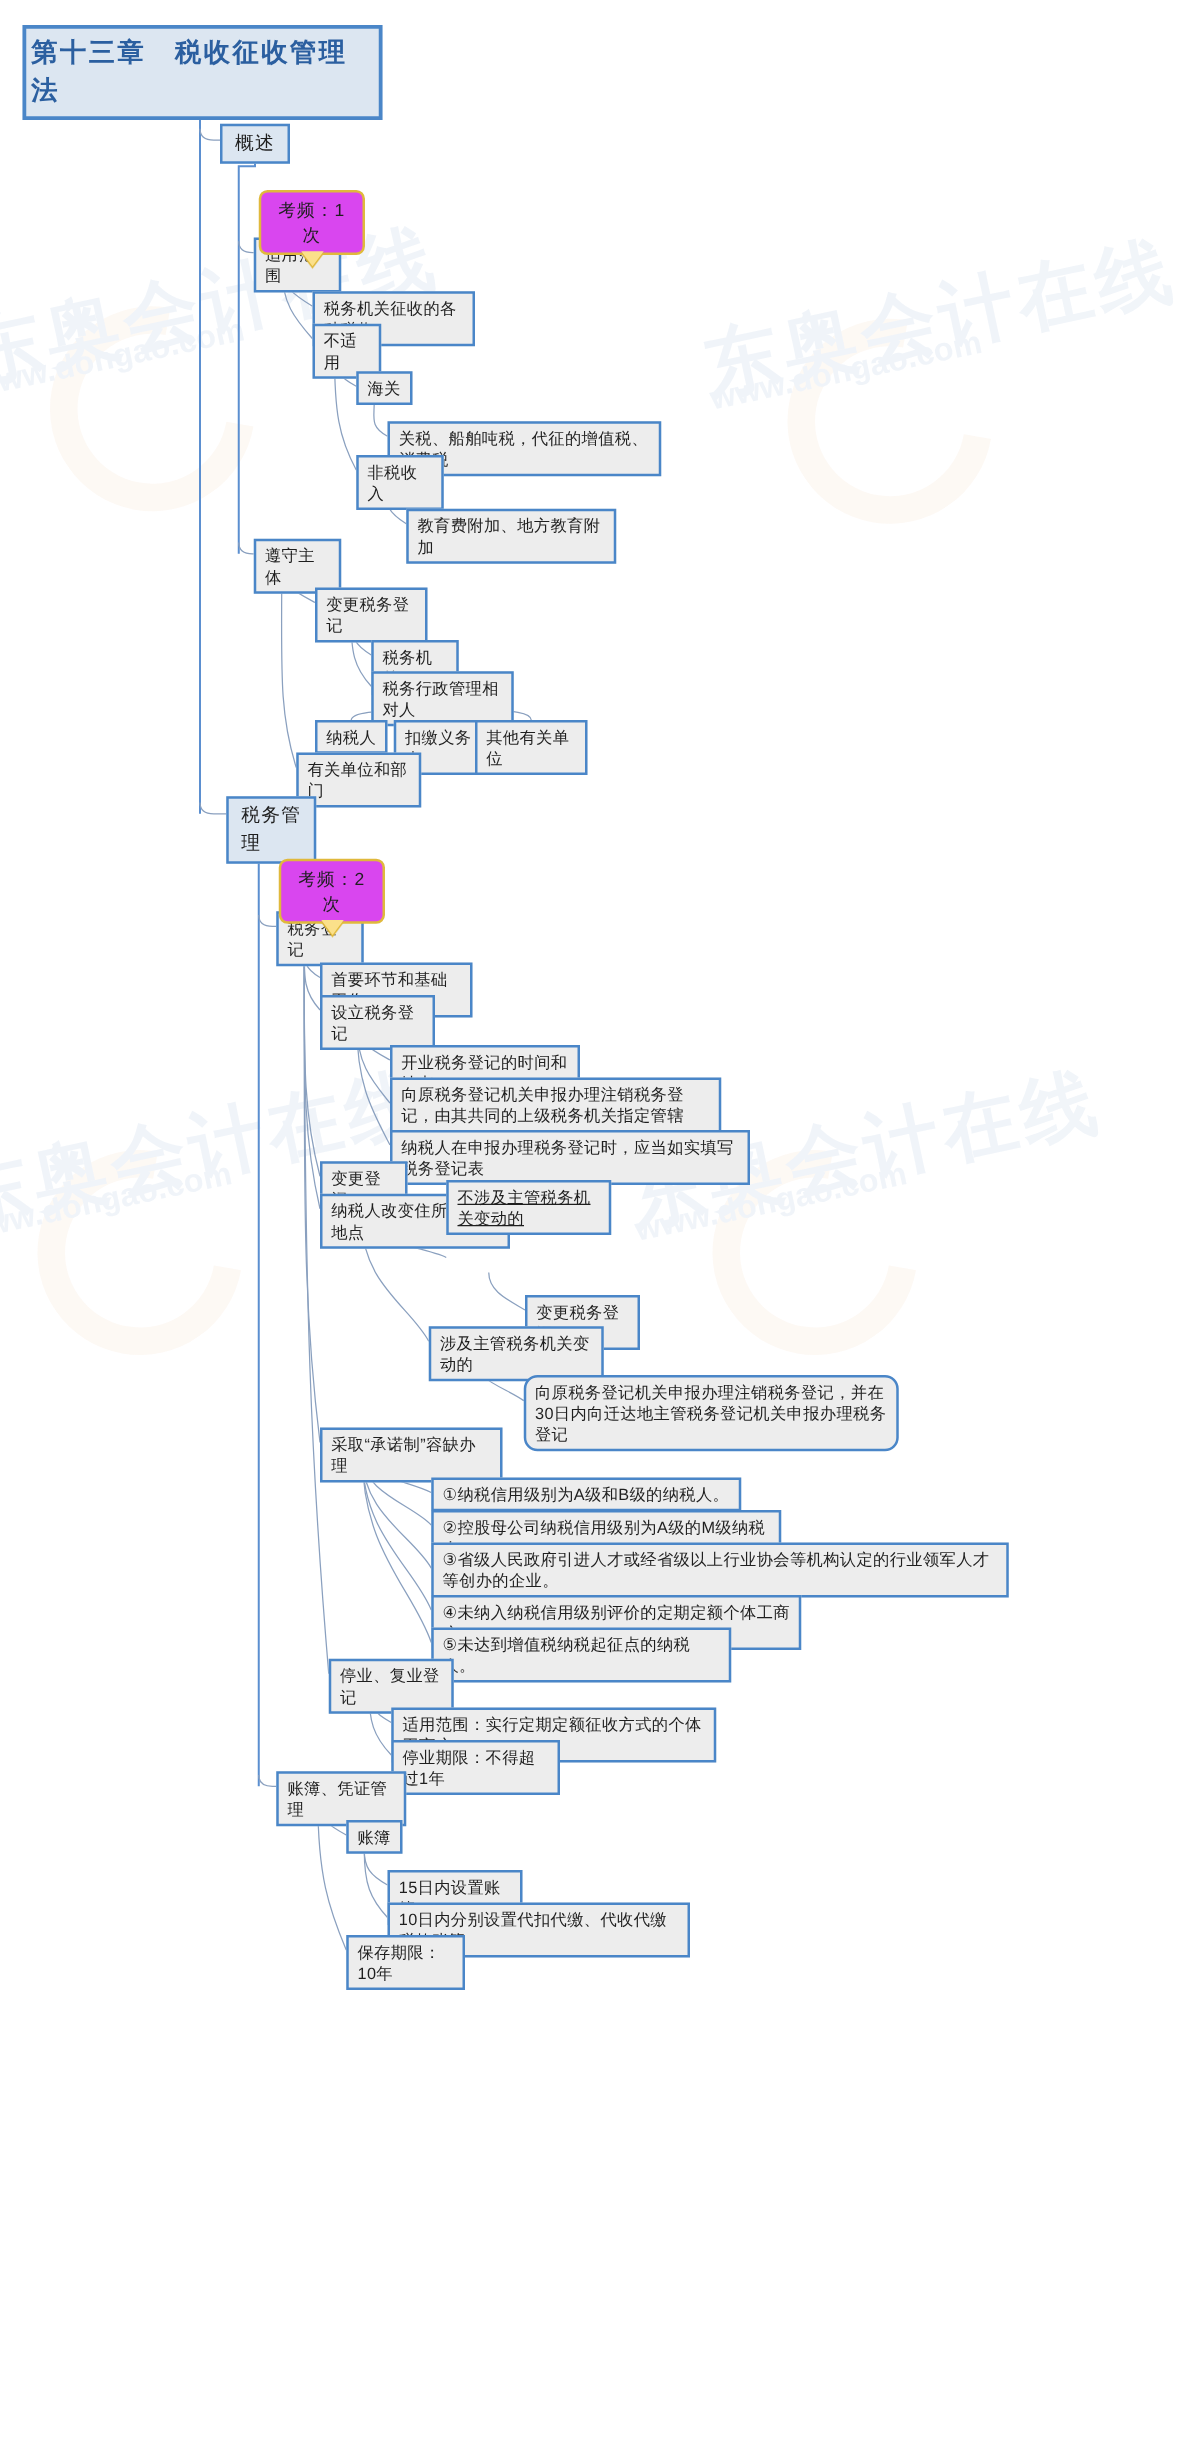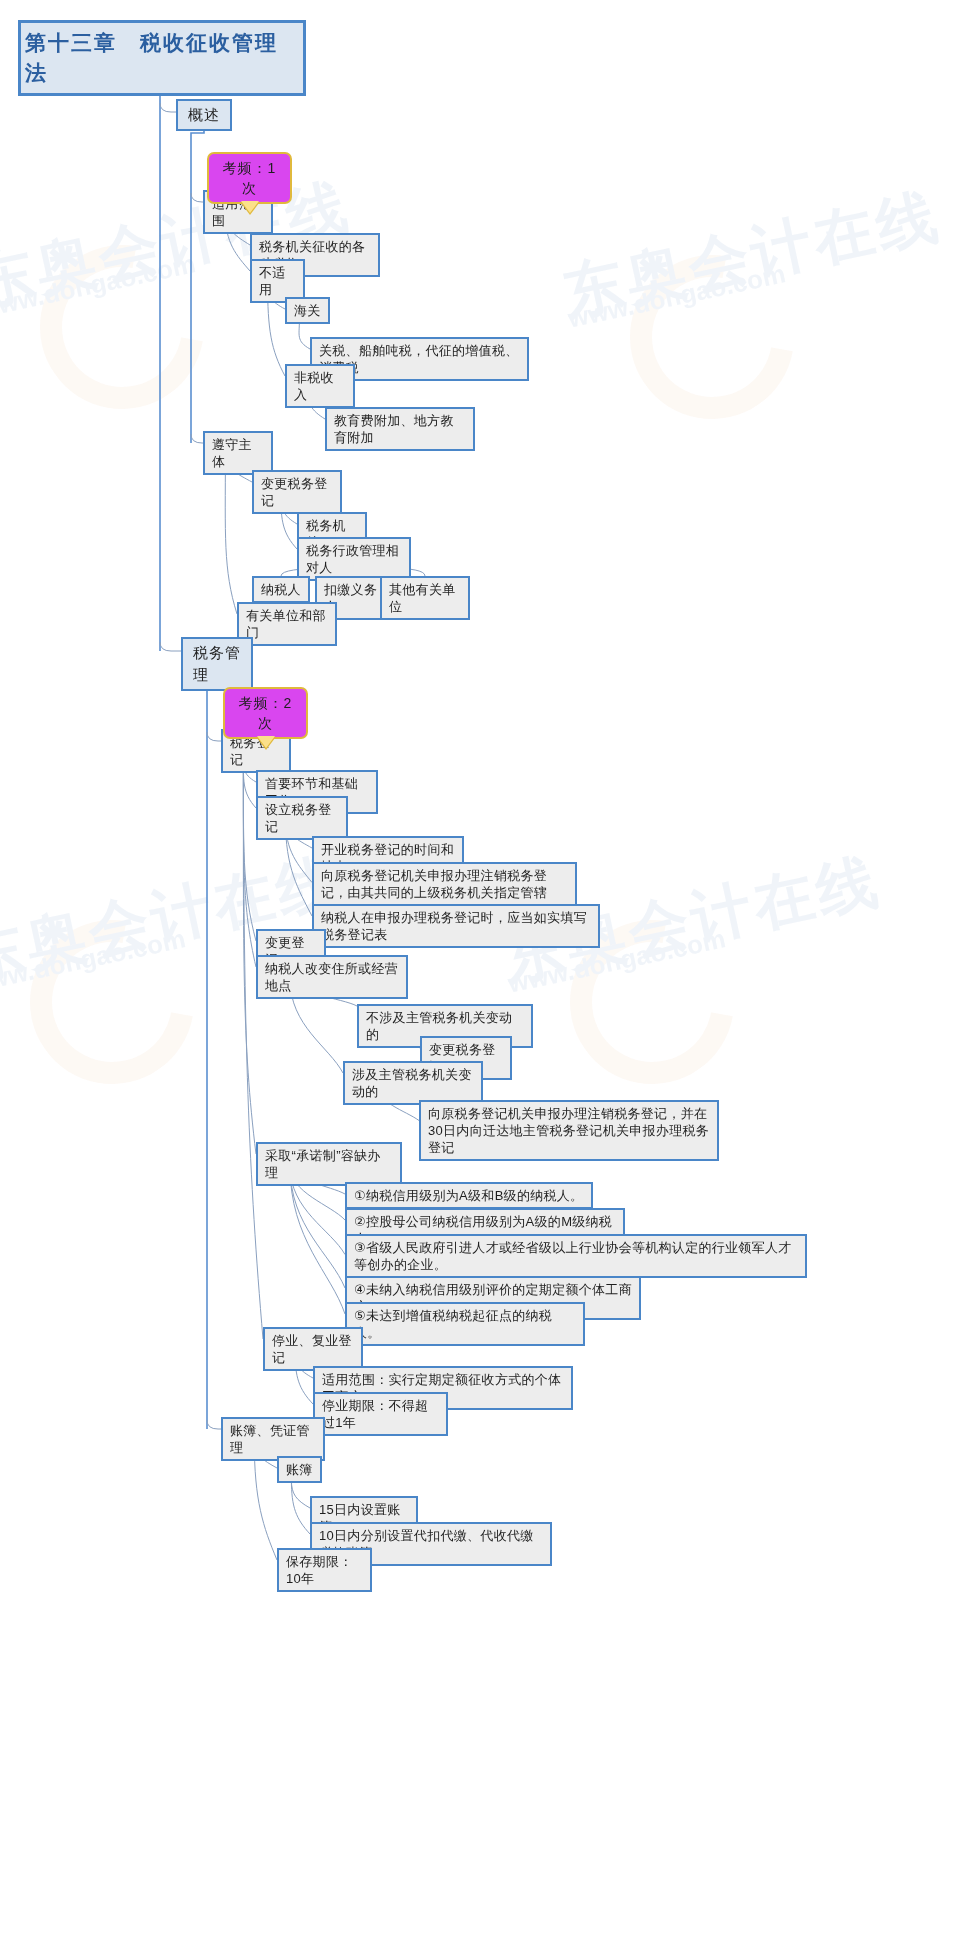--- a/index.html
+++ b/index.html
@@ -172,42 +172,42 @@
 
   <div id="nodes">
       <div class="node root" style="left: 18px; top: 20px; width: 288px; min-height: 44px;">第十三章　税收征收管理法</div>
       <div class="node lvl1" style="left: 176px; top: 99px; width: 56px; min-height: 26px;">概述</div>
       <div class="node" style="left: 203px; top: 190px; width: 70px; min-height: 24px;">适用范围</div>
       <div class="node" style="left: 250px; top: 233px; width: 130px; min-height: 24px;">税务机关征收的各种税收</div>
       <div class="node" style="left: 250px; top: 259px; width: 55px; min-height: 24px;">不适用</div>
       <div class="node" style="left: 285px; top: 297px; width: 45px; min-height: 24px;">海关</div>
       <div class="node" style="left: 310px; top: 337px; width: 219px; min-height: 24px;">关税、船舶吨税，代征的增值税、消费税</div>
       <div class="node" style="left: 285px; top: 364px; width: 70px; min-height: 24px;">非税收入</div>
-      <div class="node" style="left: 325px; top: 407px; width: 150px; min-height: 24px;">教育费附加、地方教育附加</div>
+      <div class="node" style="left: 325px; top: 407px; width: 168px; min-height: 24px;">教育费附加、地方教育附加</div>
       <div class="node" style="left: 203px; top: 431px; width: 70px; min-height: 24px;">遵守主体</div>
       <div class="node" style="left: 252px; top: 470px; width: 90px; min-height: 24px;">变更税务登记</div>
       <div class="node" style="left: 297px; top: 512px; width: 70px; min-height: 24px;">税务机关</div>
       <div class="node" style="left: 297px; top: 537px; width: 114px; min-height: 24px;">税务行政管理相对人</div>
       <div class="node" style="left: 252px; top: 576px; width: 58px; min-height: 24px;">纳税人</div>
       <div class="node" style="left: 315px; top: 576px; width: 80px; min-height: 24px;">扣缴义务人</div>
       <div class="node" style="left: 380px; top: 576px; width: 90px; min-height: 24px;">其他有关单位</div>
       <div class="node" style="left: 237px; top: 602px; width: 100px; min-height: 24px;">有关单位和部门</div>
       <div class="node lvl1" style="left: 181px; top: 637px; width: 72px; min-height: 28px;">税务管理</div>
       <div class="node" style="left: 221px; top: 729px; width: 70px; min-height: 24px;">税务登记</div>
       <div class="node" style="left: 256px; top: 770px; width: 122px; min-height: 24px;">首要环节和基础工作</div>
       <div class="node" style="left: 256px; top: 796px; width: 92px; min-height: 24px;">设立税务登记</div>
       <div class="node" style="left: 312px; top: 836px; width: 152px; min-height: 24px;">开业税务登记的时间和地点</div>
       <div class="node" style="left: 312px; top: 862px; width: 265px; min-height: 41px;">向原税务登记机关申报办理注销税务登记，由其共同的上级税务机关指定管辖</div>
       <div class="node" style="left: 312px; top: 904px; width: 288px; min-height: 24px;">纳税人在申报办理税务登记时，应当如实填写税务登记表</div>
       <div class="node" style="left: 256px; top: 929px; width: 70px; min-height: 24px;">变更登记</div>
       <div class="node" style="left: 256px; top: 955px; width: 152px; min-height: 24px;">纳税人改变住所或经营地点</div>
-      <div class="node" style="left: 357px; top: 1004px; width: 176px; min-height: 24px;">不涉及主管税务机关变动的</div>
+      <div class="node" style="left: 357px; top: 944px; width: 132px; min-height: 24px; text-decoration: underline;">不涉及主管税务机关变动的</div>
       <div class="node" style="left: 420px; top: 1036px; width: 92px; min-height: 24px;">变更税务登记</div>
       <div class="node" style="left: 343px; top: 1061px; width: 140px; min-height: 24px;">涉及主管税务机关变动的</div>
-      <div class="node" style="left: 419px; top: 1100px; width: 300px; min-height: 41px;">向原税务登记机关申报办理注销税务登记，并在30日内向迁达地主管税务登记机关申报办理税务登记</div>
+      <div class="node" style="left: 419px; top: 1100px; width: 300px; min-height: 41px; border-radius: 11px;">向原税务登记机关申报办理注销税务登记，并在30日内向迁达地主管税务登记机关申报办理税务登记</div>
       <div class="node" style="left: 256px; top: 1142px; width: 146px; min-height: 24px;">采取“承诺制”容缺办理</div>
       <div class="node" style="left: 345px; top: 1182px; width: 248px; min-height: 24px;">①纳税信用级别为A级和B级的纳税人。</div>
       <div class="node" style="left: 345px; top: 1208px; width: 280px; min-height: 24px;">②控股母公司纳税信用级别为A级的M级纳税人。</div>
       <div class="node" style="left: 345px; top: 1234px; width: 462px; min-height: 41px;">③省级人民政府引进人才或经省级以上行业协会等机构认定的行业领军人才等创办的企业。</div>
       <div class="node" style="left: 345px; top: 1276px; width: 296px; min-height: 24px;">④未纳入纳税信用级别评价的定期定额个体工商户。</div>
       <div class="node" style="left: 345px; top: 1302px; width: 240px; min-height: 24px;">⑤未达到增值税纳税起征点的纳税人。</div>
       <div class="node" style="left: 263px; top: 1327px; width: 100px; min-height: 24px;">停业、复业登记</div>
       <div class="node" style="left: 313px; top: 1366px; width: 260px; min-height: 24px;">适用范围：实行定期定额征收方式的个体工商户</div>
       <div class="node" style="left: 313px; top: 1392px; width: 135px; min-height: 24px;">停业期限：不得超过1年</div>
       <div class="node" style="left: 221px; top: 1417px; width: 104px; min-height: 24px;">账簿、凭证管理</div>

